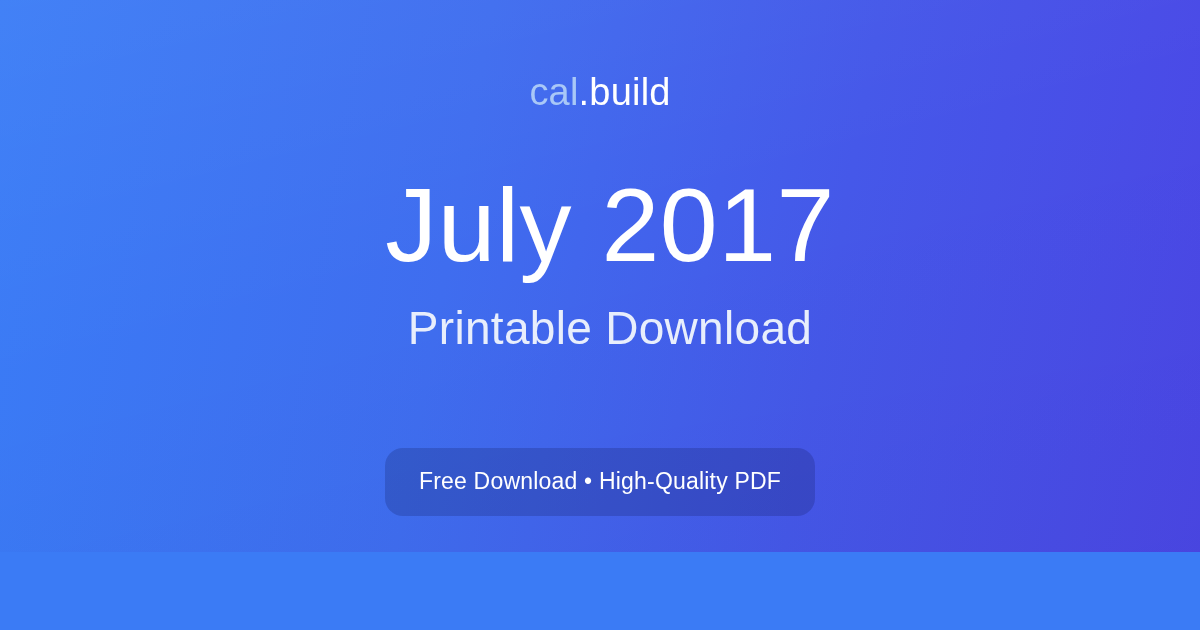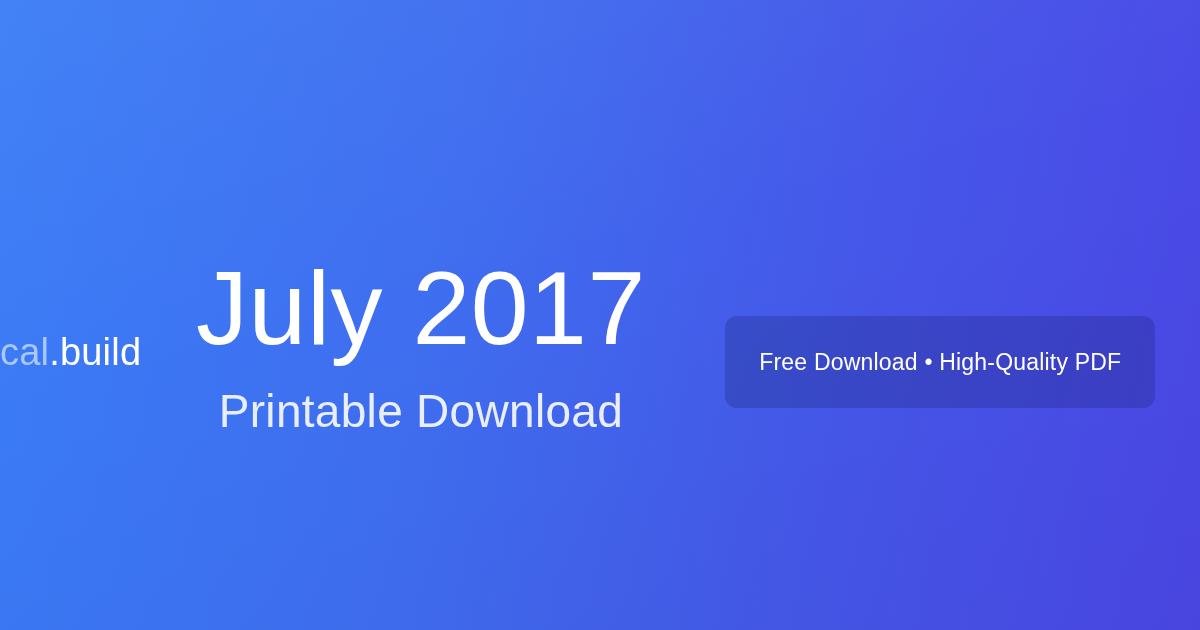--- a/index.html
+++ b/index.html
@@ -10,25 +10,25 @@
     width: 1200px;
     height: 630px;
     overflow: hidden;
     font-family: "Liberation Sans", sans-serif;
     background: #3b7bf5;
   }
 
   .og-card {
     position: relative;
     width: 1200px;
-    height: 630px;
+    height: 552px;
     box-sizing: border-box;
     background: linear-gradient(100deg, #3a7cf6 0%, #3f6def 38%, #4558e9 68%, #4b47e6 100%);
     display: flex;
-    flex-direction: row;
+    flex-direction: column;
     align-items: center;
     justify-content: flex-start;
     overflow: hidden;
   }
 
   
   .og-card::after {
     content: "";
     position: absolute;
     inset: 0;
@@ -88,22 +88,22 @@
     display: flex;
     justify-content: center;
     width: 100%;
   }
 
   .download-badge {
     display: inline-flex;
     align-items: center;
     justify-content: center;
     height: 68px;
-    padding: 12px 34px;
-    border-radius: 12px;
+    padding: 0 34px;
+    border-radius: 18px;
     background: rgba(10, 14, 70, 0.20);
     color: #ffffff;
     font-size: 23px;
     font-weight: 400;
     letter-spacing: 0.2px;
     white-space: nowrap;
   }
 </style>
 </head>
 <body>

